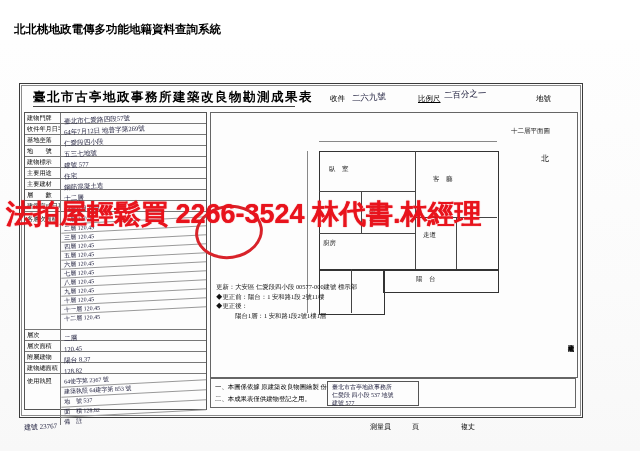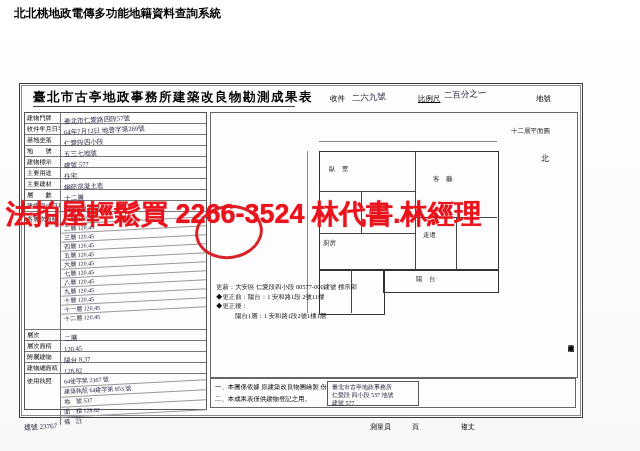--- a/index.html
+++ b/index.html
@@ -12,21 +12,21 @@
     height: 451px;
     overflow: hidden;
     font-family: "Liberation Sans", sans-serif;
     color: #000;
     position: relative;
   }
 
   
   .header {
     position: absolute;
-    left: 0; top: 0;
+    left: 0; top: 16px;
     width: 640px;
     height: 40px;
     background: #ffffff;
   }
   .hdr-title {
     position: absolute;
     left: 14px; top: 6px;
     font-size: 11.5px;
     font-weight: bold;
     letter-spacing: 0px;

